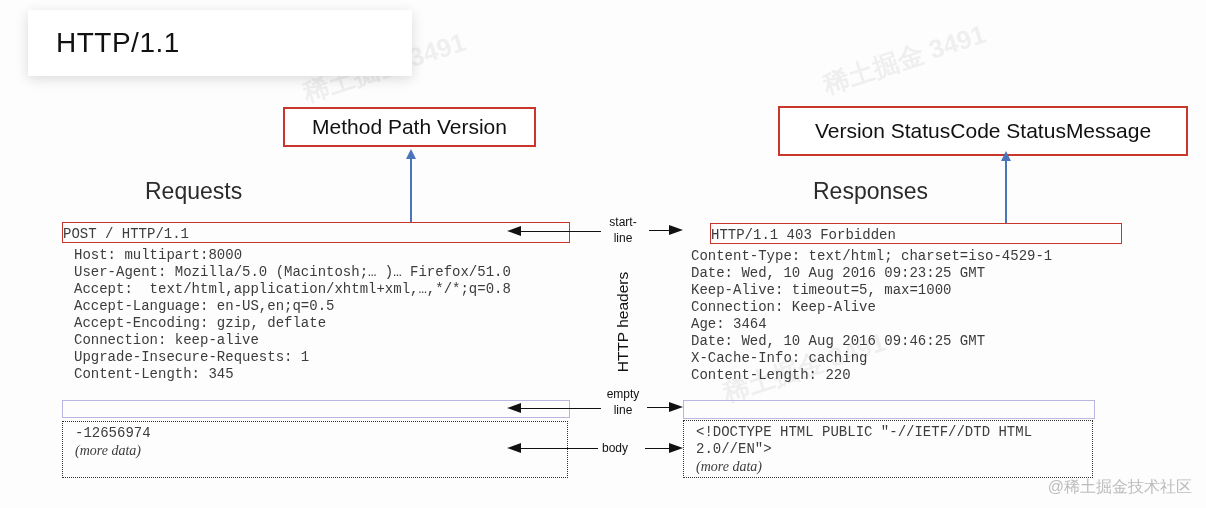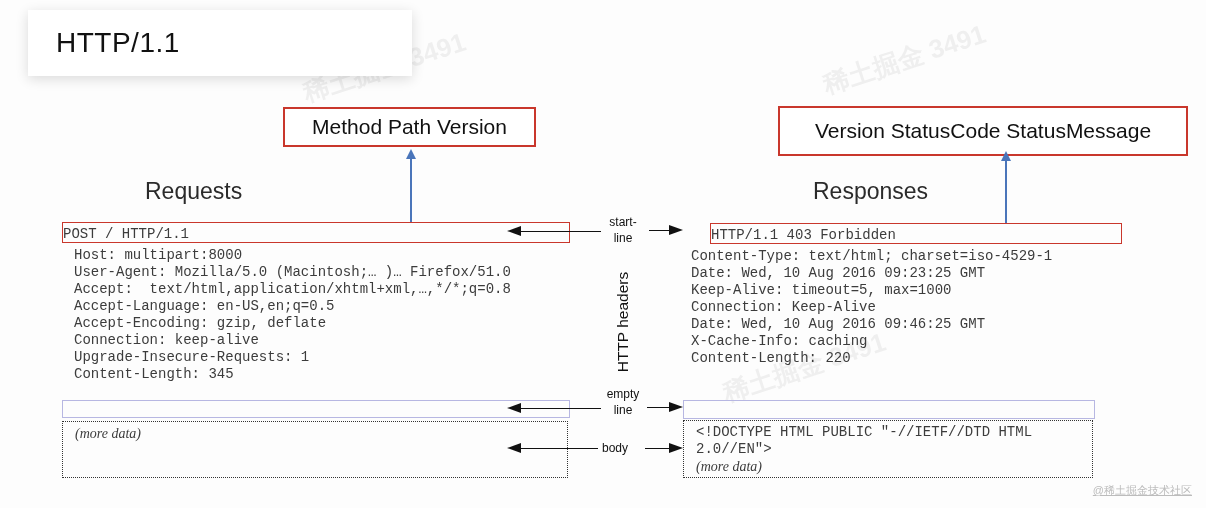--- a/index.html
+++ b/index.html
@@ -104,21 +104,21 @@
   .arr-body-r  { left:645px; top:443px; width:38px; }
 
   
   .stamp {
     font-size:26px; font-weight:bold; color:rgba(60,60,60,0.07);
     transform:rotate(-18deg); white-space:nowrap;
   }
   .stamp-1 { left:300px; top:50px; }
   .stamp-2 { left:820px; top:42px; }
   .stamp-3 { left:720px; top:350px; }
-  .badge { right:14px; bottom:10px; font-size:11px; color:#bcbcbc;text-decoration:underline; }
+  .badge { right:14px; bottom:10px; font-size:16px; color:#bcbcbc; }
 </style>
 </head>
 <body>
 
 <div class="abs stamp stamp-1">稀土掘金 3491</div>
 <div class="abs stamp stamp-2">稀土掘金 3491</div>
 <div class="abs stamp stamp-3">稀土掘金 3491</div>
 
 <div class="abs title-card">
   <span class="title-text">HTTP/1.1</span>
@@ -151,31 +151,33 @@
   <div class="mono-line">User-Agent: Mozilla/5.0 (Macintosh;… )… Firefox/51.0</div>
   <div class="mono-line">Accept:  text/html,application/xhtml+xml,…,*/*;q=0.8</div>
   <div class="mono-line">Accept-Language: en-US,en;q=0.5</div>
   <div class="mono-line">Accept-Encoding: gzip, deflate</div>
   <div class="mono-line">Connection: keep-alive</div>
   <div class="mono-line">Upgrade-Insecure-Requests: 1</div>
   <div class="mono-line">Content-Length: 345</div>
 </div>
 <div class="abs emptyline-box req-empty"></div>
 <div class="abs body-box req-body">
+  <div class="mono-line">-12656974</div>
   <div class="mono-line body-more">(more data)</div>
 </div>
 
 <div class="abs startline-box res-start">
   <span class="mono">HTTP/1.1 403 Forbidden</span>
 </div>
 <div class="abs headers-block res-headers">
   <div class="mono-line">Content-Type: text/html; charset=iso-4529-1</div>
   <div class="mono-line">Date: Wed, 10 Aug 2016 09:23:25 GMT</div>
   <div class="mono-line">Keep-Alive: timeout=5, max=1000</div>
   <div class="mono-line">Connection: Keep-Alive</div>
+  <div class="mono-line">Age: 3464</div>
   <div class="mono-line">Date: Wed, 10 Aug 2016 09:46:25 GMT</div>
   <div class="mono-line">X-Cache-Info: caching</div>
   <div class="mono-line">Content-Length: 220</div>
 </div>
 <div class="abs emptyline-box res-empty"></div>
 <div class="abs body-box res-body">
   <div class="mono-line">&lt;!DOCTYPE HTML PUBLIC "-//IETF//DTD HTML</div>
   <div class="mono-line">2.0//EN"&gt;</div>
   <div class="mono-line body-more">(more data)</div>
 </div>

